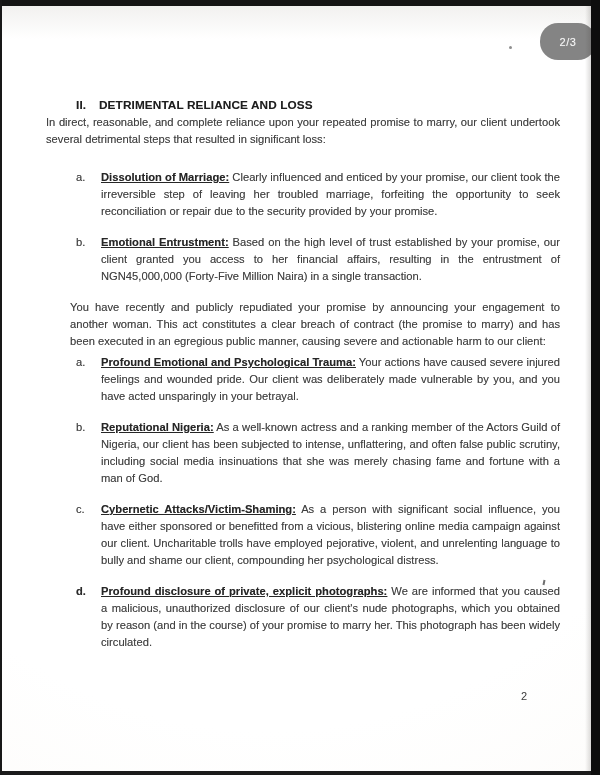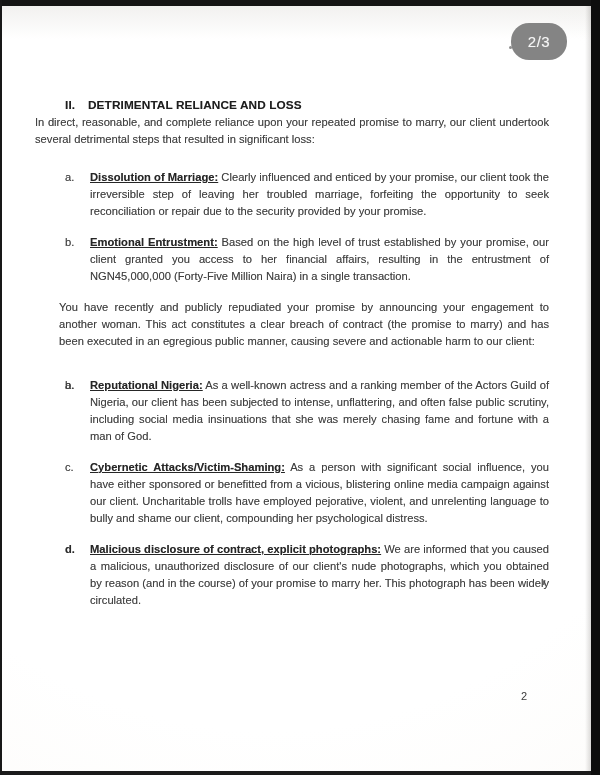--- a/index.html
+++ b/index.html
@@ -20,64 +20,64 @@
   .edge-top    { position: absolute; top: 0; left: 0; right: 0; height: 6px; background: #141414; }
   .edge-bottom { position: absolute; bottom: 0; left: 0; right: 0; height: 4px; background: #1b1b1b; }
   .edge-left   { position: absolute; top: 0; bottom: 0; left: 0; width: 2px; background: #181818; }
   .edge-right  { position: absolute; top: 0; bottom: 0; right: 0; width: 9px; background: #0d0d0d; }
   .edge-right-inner-shade {
     position: absolute; top: 0; bottom: 0; right: 9px; width: 6px;
     background: linear-gradient(90deg, rgba(0,0,0,0) 0%, rgba(60,55,50,0.18) 100%);
   }
 
   .badge {
-    position: absolute; top: 23px; right: 33px;
+    position: absolute; top: 23px; right: 4px;
     width: 56px; height: 37px;
     background: #848484;
     border-radius: 18px;
     color: #f6f6f6;
-    font-size: 15px;
+    font-size: 11px;
     letter-spacing: 0.5px;
     display: flex; align-items: center; justify-content: center;
     text-shadow: 0 0 1px rgba(255,255,255,0.4);
   }
   .speck {
     position: absolute; top: 46px; left: 509px;
     width: 3px; height: 3px; border-radius: 50%;
     background: #8e8e8e;
   }
   .stray-mark {
     position: absolute; top: 580px; left: 543px;
     width: 2px; height: 5px;
     background: #4a4a4a;
     transform: rotate(12deg);
     opacity: 0.8;
   }
 
   .content {
     position: absolute;
-    left: 35px; top: 97px;
+    left: 46px; top: 97px;
     width: 514px;
     font-size: 11.2px;
     line-height: 17px;
     color: #414141;
     text-shadow: 0 0 0.6px rgba(80,80,80,0.5);
   }
   .content p { margin: 0; }
   .heading {
     font-weight: bold;
     color: #1e1e1e;
     padding-left: 30px;
     font-size: 11.8px;
     letter-spacing: 0.1px;
   }
   .heading .numeral { display: inline-block; width: 23px; }
   .intro { text-align: justify; }
   .intro.ii  { margin-bottom: 21px; }
-  .intro.iii { margin-left: 24px; margin-bottom: 27px; }
+  .intro.iii { margin-left: 24px; margin-bottom: 4px; }
   .item {
     position: relative;
     padding-left: 55px;
     margin-bottom: 14px;
   }
   .item-label {
     position: absolute; left: 30px; top: 0;
   }
   .item-label.bold { font-weight: bold; color: #2a2a2a; }
   .item-text { text-align: justify; }
@@ -107,35 +107,36 @@
 
     <div class="item">
       <span class="item-label">b.</span>
       <p class="item-text"><b class="term">Emotional Entrustment:</b> <span>Based on the high level of trust established by your promise, our client granted you access to her financial affairs, resulting in the entrustment of NGN45,000,000 (Forty-Five Million Naira) in a single transaction.</span></p>
     </div>
 
     <p class="intro iii">You have recently and publicly repudiated your promise by announcing your engagement to another woman. This act constitutes a clear breach of contract (the promise to marry) and has been executed in an egregious public manner, causing severe and actionable harm to our client:</p>
 
     <div class="item">
       <span class="item-label">a.</span>
+      <p class="item-text"><b class="term">Profound Emotional and Psychological Trauma:</b> <span>Your actions have caused severe injured feelings and wounded pride. Our client was deliberately made vulnerable by you, and you have acted unsparingly in your betrayal.</span></p>
     </div>
 
     <div class="item">
       <span class="item-label">b.</span>
       <p class="item-text"><b class="term">Reputational Nigeria:</b> <span>As a well-known actress and a ranking member of the Actors Guild of Nigeria, our client has been subjected to intense, unflattering, and often false public scrutiny, including social media insinuations that she was merely chasing fame and fortune with a man of God.</span></p>
     </div>
 
     <div class="item">
       <span class="item-label">c.</span>
       <p class="item-text"><b class="term">Cybernetic Attacks/Victim-Shaming:</b> <span>As a person with significant social influence, you have either sponsored or benefitted from a vicious, blistering online media campaign against our client. Uncharitable trolls have employed pejorative, violent, and unrelenting language to bully and shame our client, compounding her psychological distress.</span></p>
     </div>
 
     <div class="item">
       <span class="item-label bold">d.</span>
-      <p class="item-text"><b class="term">Malicious disclosure of contract, explicit photographs:</b> <span>We are informed that you caused a malicious, unauthorized disclosure of our client's nude photographs, which you obtained by reason (and in the course) of your promise to marry her. This photograph has been widely circulated.</span></p>
+      <p class="item-text"><b class="term">Profound disclosure of private, explicit photographs:</b> <span>We are informed that you caused a malicious, unauthorized disclosure of our client's nude photographs, which you obtained by reason (and in the course) of your promise to marry her. This photograph has been widely circulated.</span></p>
     </div>
 
   </div>
 
   <div class="page-num">2</div>
 
   <div class="speck"></div>
   <div class="stray-mark"></div>
 </div>
 

